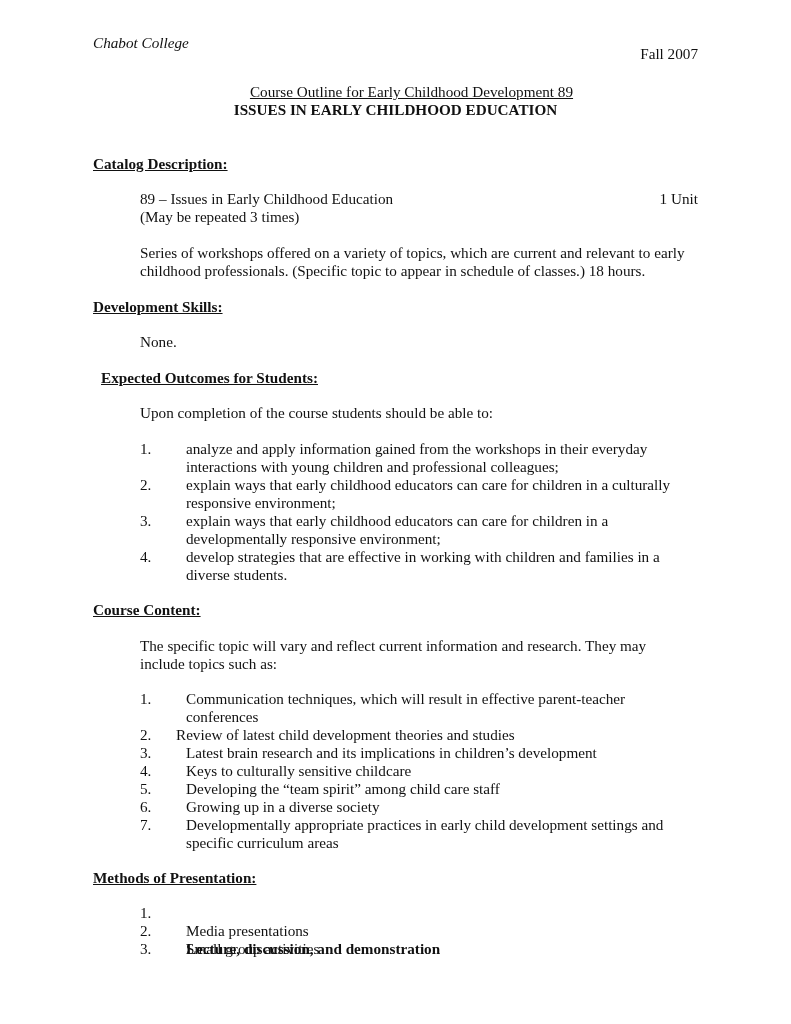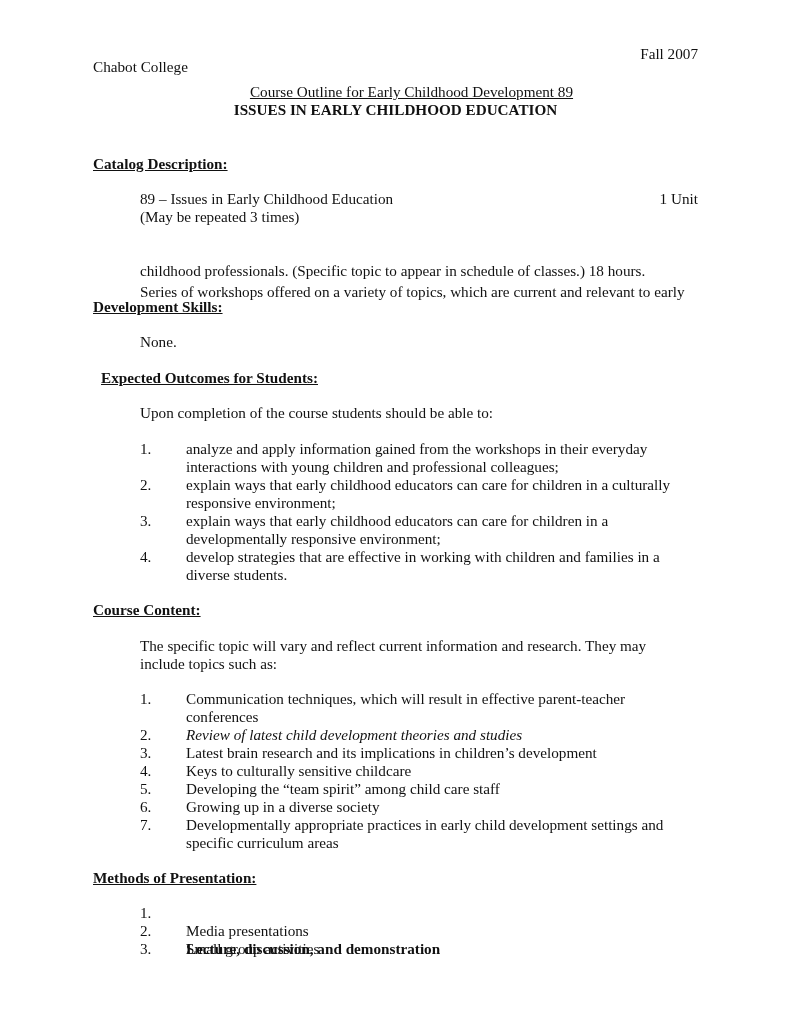--- a/index.html
+++ b/index.html
@@ -2,41 +2,41 @@
 <html><head>
 <meta charset="utf-8">
 <style>
   html, body { margin: 0; padding: 0; background: #ffffff; }
   body {
     width: 791px; height: 1024px; position: relative; overflow: hidden;
     font-family: "Liberation Serif", "DejaVu Serif", serif;
     color: #111; font-size: 15.2px; line-height: 18px;
   }
   .abs { position: absolute; white-space: nowrap; }
-  .hdr-left { left: 93px; top: 58px; }
+  .hdr-left { left: 93px; top: 34px; font-style: italic; }
   .hdr-right { right: 93px; top: 45px; }
   .center { left: 0; width: 791px; text-align: center; }
   .u { text-decoration: underline; padding-left: 16px; }
   .b { font-weight: bold; }
   .sec { left: 93px; font-weight: bold; text-decoration: underline; }
   .ind { left: 140px; }
 </style>
 </head>
 <body>
 
 <div class="abs hdr-left">Chabot College</div>
 <div class="abs hdr-right">Fall 2007</div>
 <div class="abs center u" style="top:83px;">Course Outline for Early Childhood Development 89</div>
 <div class="abs center b" style="top:101px;">ISSUES IN EARLY CHILDHOOD EDUCATION</div>
 
 <div class="abs sec" style="top:155px;">Catalog Description:</div>
 <div class="abs ind" style="top:190px;">89 – Issues in Early Childhood Education</div>
 <div class="abs" style="right:93px; top:190px;">1 Unit</div>
 <div class="abs ind" style="top:208px;">(May be repeated 3 times)</div>
-<div class="abs ind" style="top:244px;margin-top:39px;">Series of workshops offered on a variety of topics, which are current and relevant to early</div>
+<div class="abs ind" style="top:244px;">Series of workshops offered on a variety of topics, which are current and relevant to early</div>
 <div class="abs ind" style="top:262px;text-align:center;">childhood professionals.  (Specific topic to appear in schedule of classes.)   18 hours.</div>
 
 <div class="abs sec" style="top:298px;">Development Skills:</div>
 <div class="abs ind" style="top:333px;">None.</div>
 
 <div class="abs sec" style="top:369px;margin-left:8px;">Expected Outcomes for Students:</div>
 <div class="abs ind" style="top:404px;">Upon completion of the course students should be able to:</div>
 
 <div>
   <div class="abs" style="left:140px; top:440px;">1.</div>
@@ -59,21 +59,21 @@
 <div class="abs sec" style="top:601px;">Course Content:</div>
 <div class="abs ind" style="top:637px;">The specific topic will vary and reflect current information and research.  They may</div>
 <div class="abs ind" style="top:655px;">include topics such as:</div>
 
 <div>
   <div class="abs" style="left:140px; top:690px;">1.</div>
   <div class="abs" style="left:186px; top:690px;">Communication techniques, which will result in effective parent-teacher</div>
   <div class="abs" style="left:186px; top:708px;">conferences</div>
 
   <div class="abs" style="left:140px; top:726px;">2.</div>
-  <div class="abs" style="left:186px; top:726px;font-style:italic;">Review of latest child development theories and studies</div>
+  <div class="abs" style="left:176px; top:726px;">Review of latest child development theories and studies</div>
 
   <div class="abs" style="left:140px; top:744px;">3.</div>
   <div class="abs" style="left:186px; top:744px;">Latest brain research and its implications in children’s development</div>
 
   <div class="abs" style="left:140px; top:762px;">4.</div>
   <div class="abs" style="left:186px; top:762px;">Keys to culturally sensitive childcare</div>
 
   <div class="abs" style="left:140px; top:780px;">5.</div>
   <div class="abs" style="left:186px; top:780px;">Developing the “team spirit” among child care staff</div>
 

